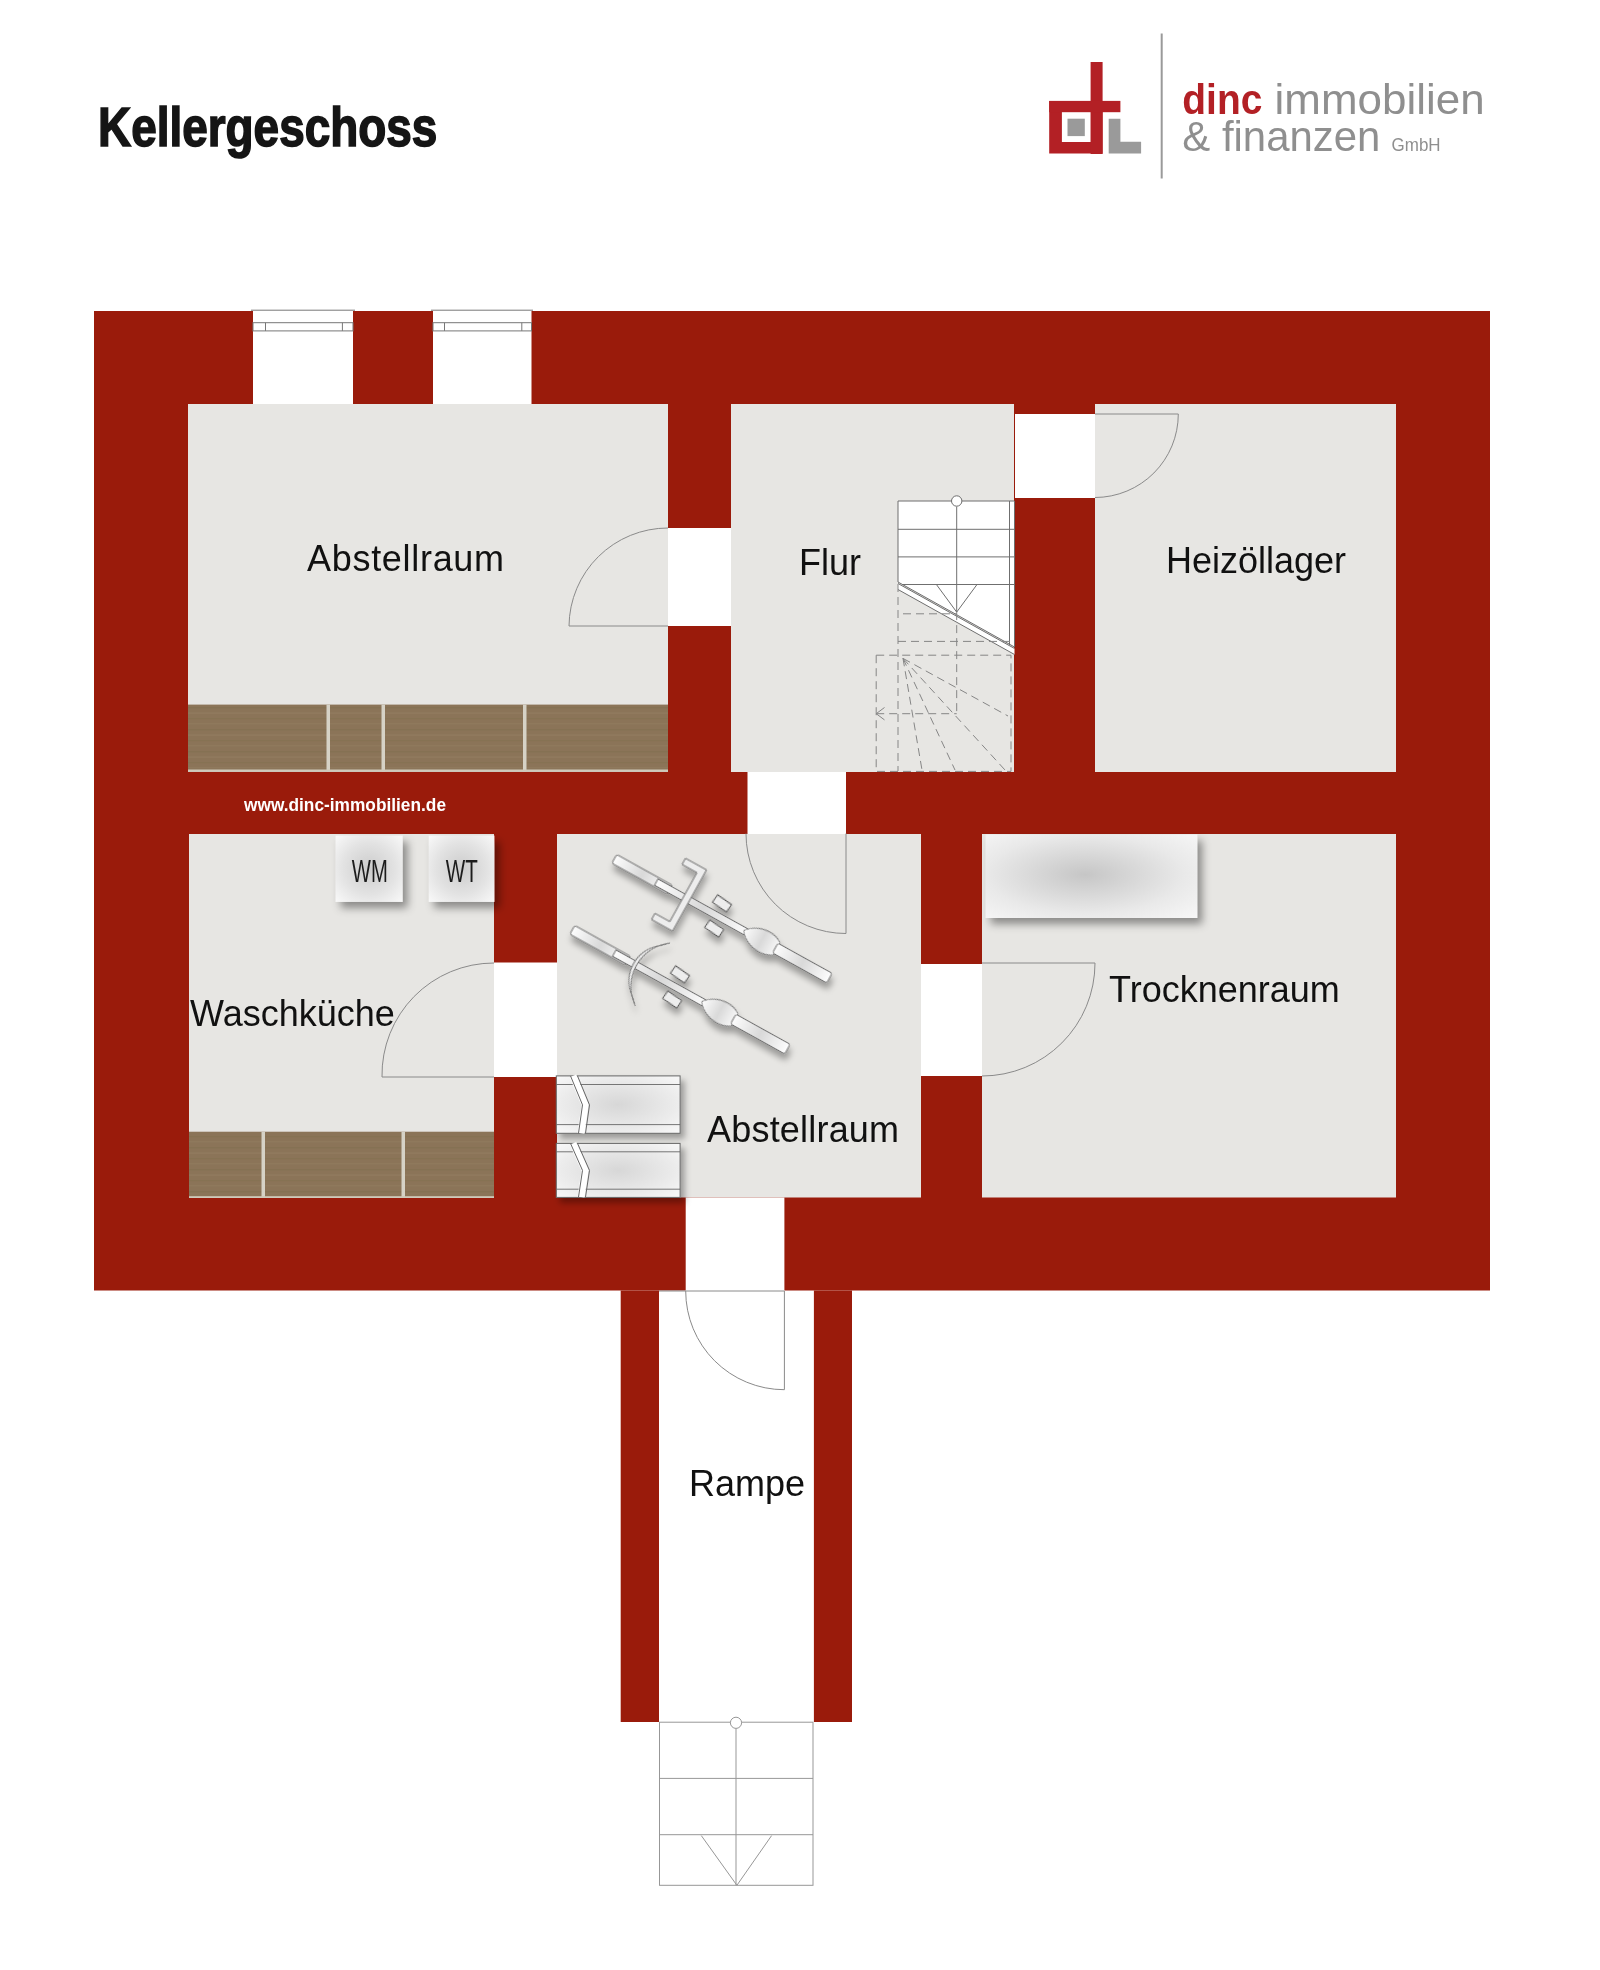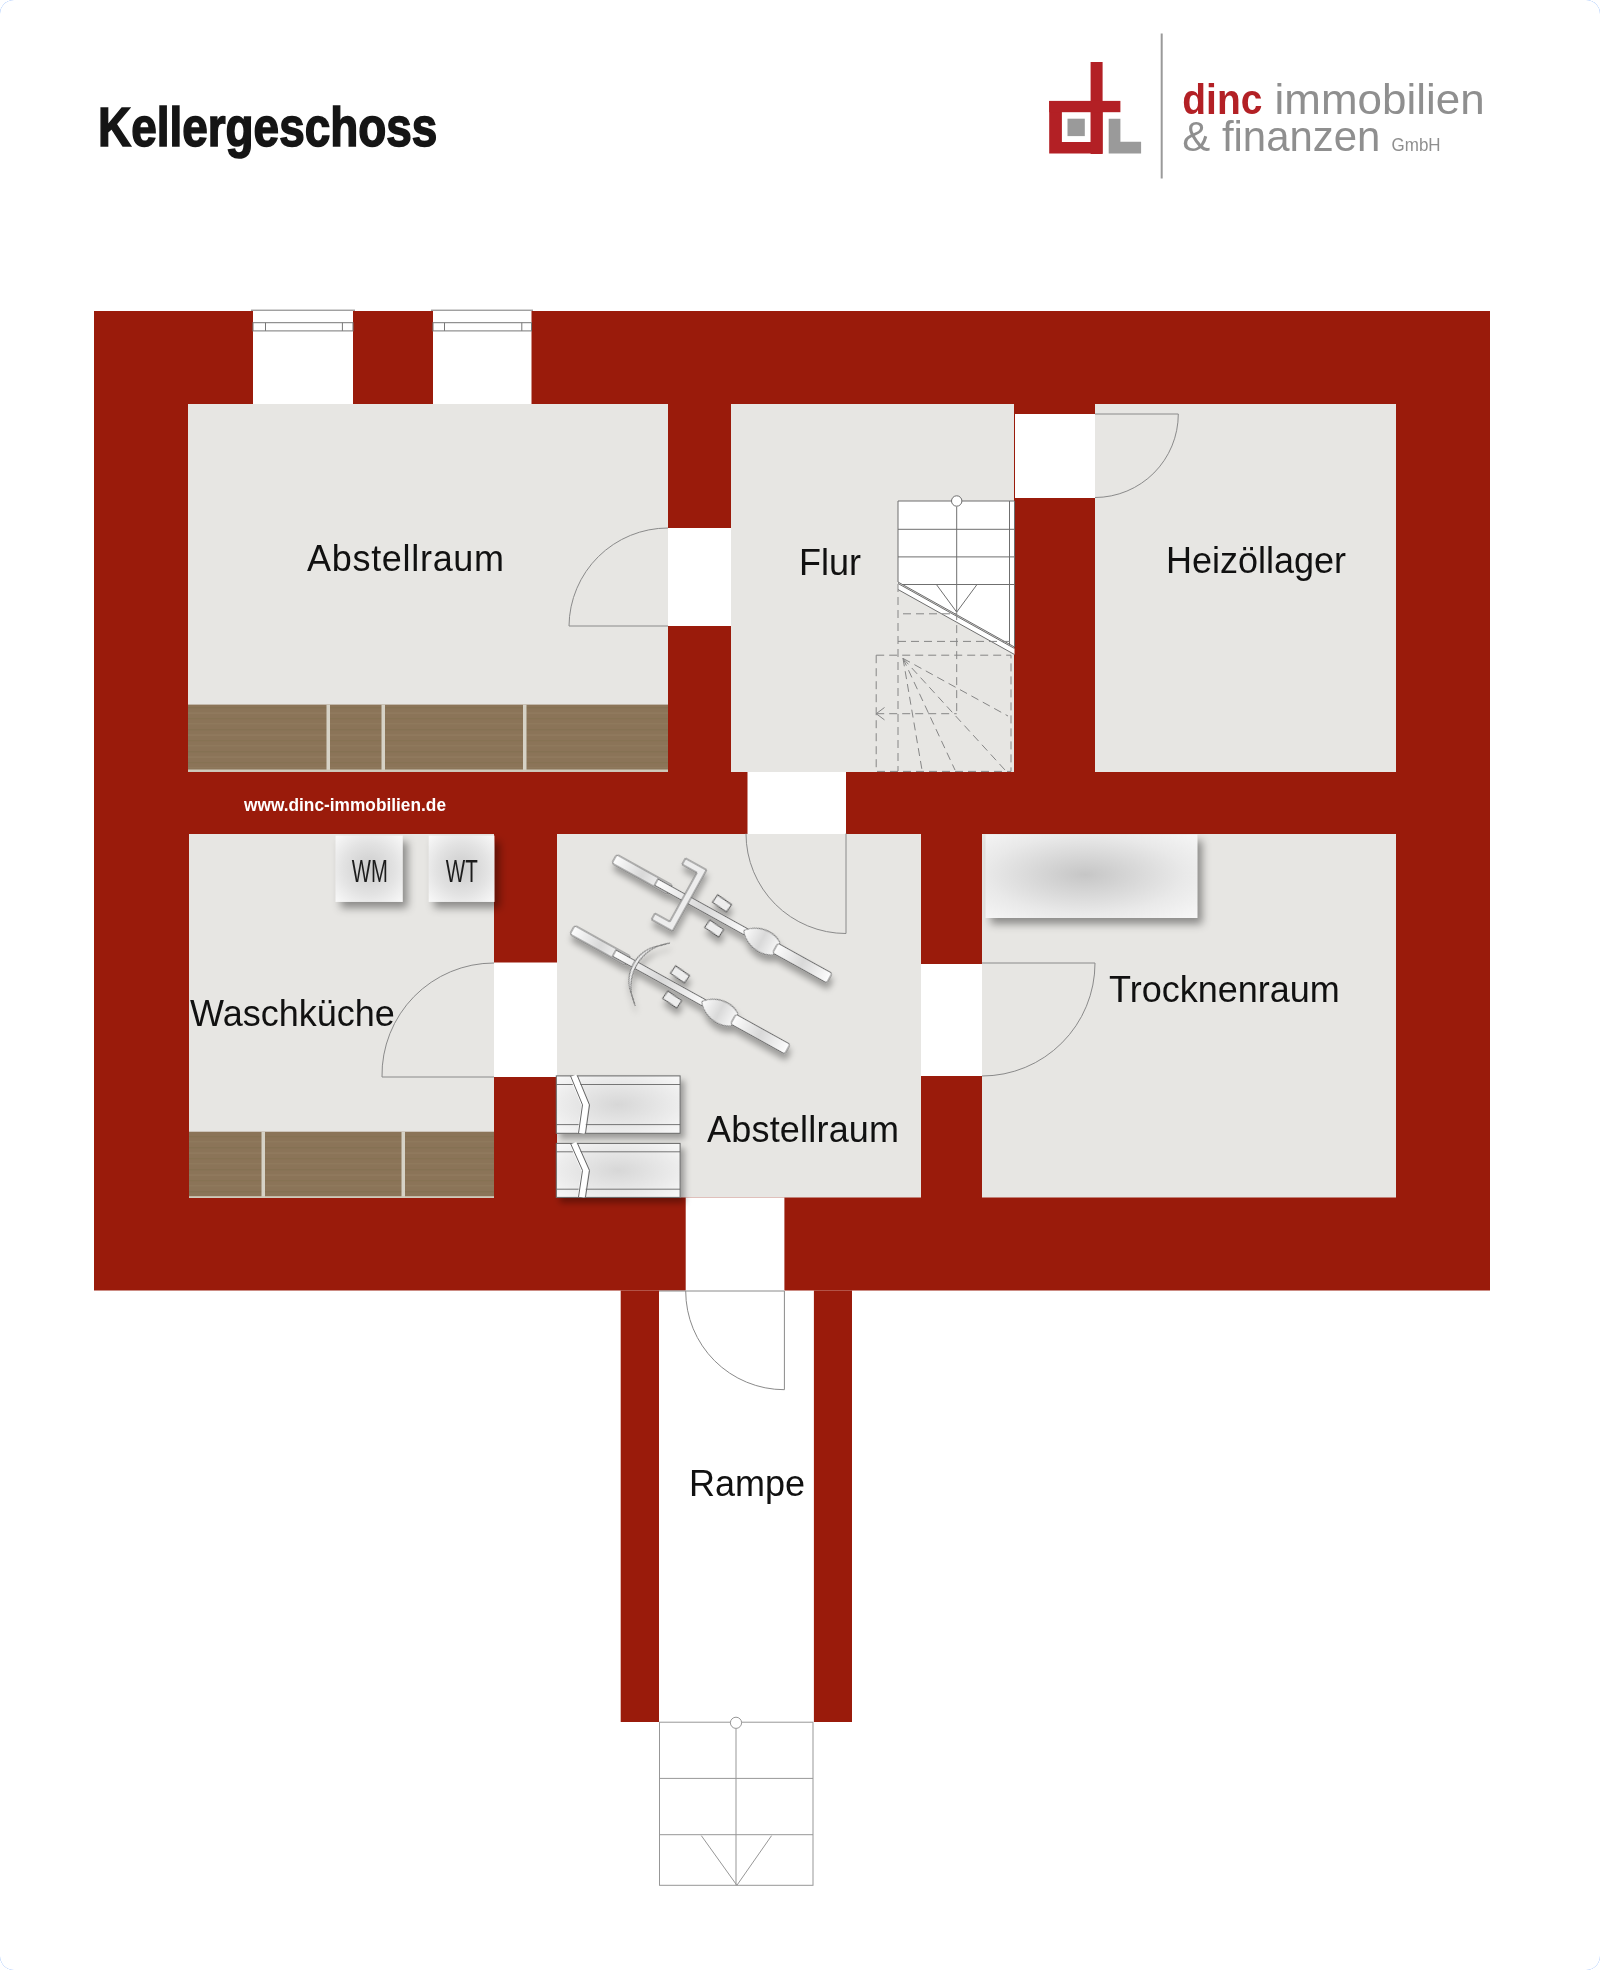--- a/index.html
+++ b/index.html
@@ -1,17 +1,17 @@
 <!DOCTYPE html>
 <html><head>
 <meta charset="utf-8">
 <style>
   html,body{margin:0;padding:0;background:#ffffff;}
   #page{position:relative;width:1600px;height:1970px;background:#3b82f6;overflow:hidden;
-        font-family:"Liberation Sans", sans-serif;border-radius:14px;}
+        font-family:"Liberation Sans", sans-serif;}
   svg{position:absolute;left:0;top:0;}
   text{font-family:"Liberation Sans", sans-serif;}
 </style>
 </head>
 <body>
 <div id="page">
 <svg width="1600" height="1970" viewBox="0 0 1600 1970">
 <defs>
   <radialGradient id="gApp" cx="50%" cy="50%" r="72%">
     <stop offset="0%" stop-color="#cccccc"></stop>

